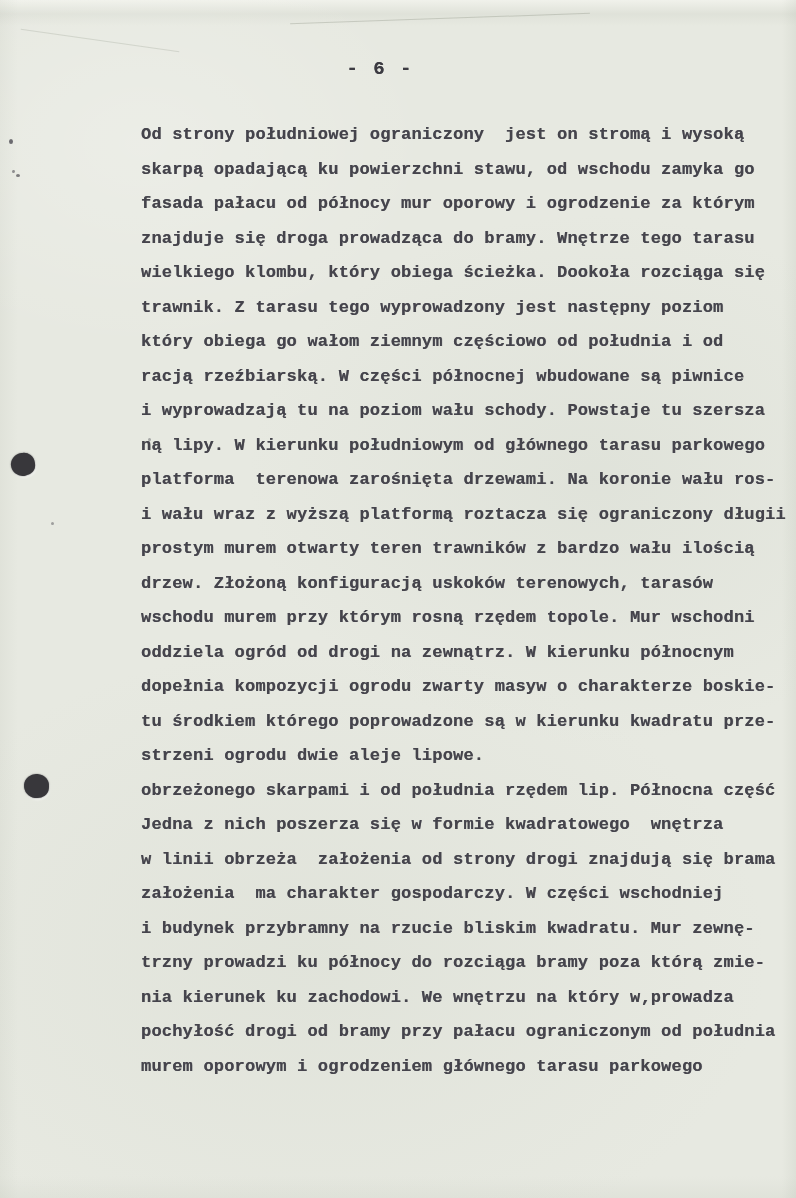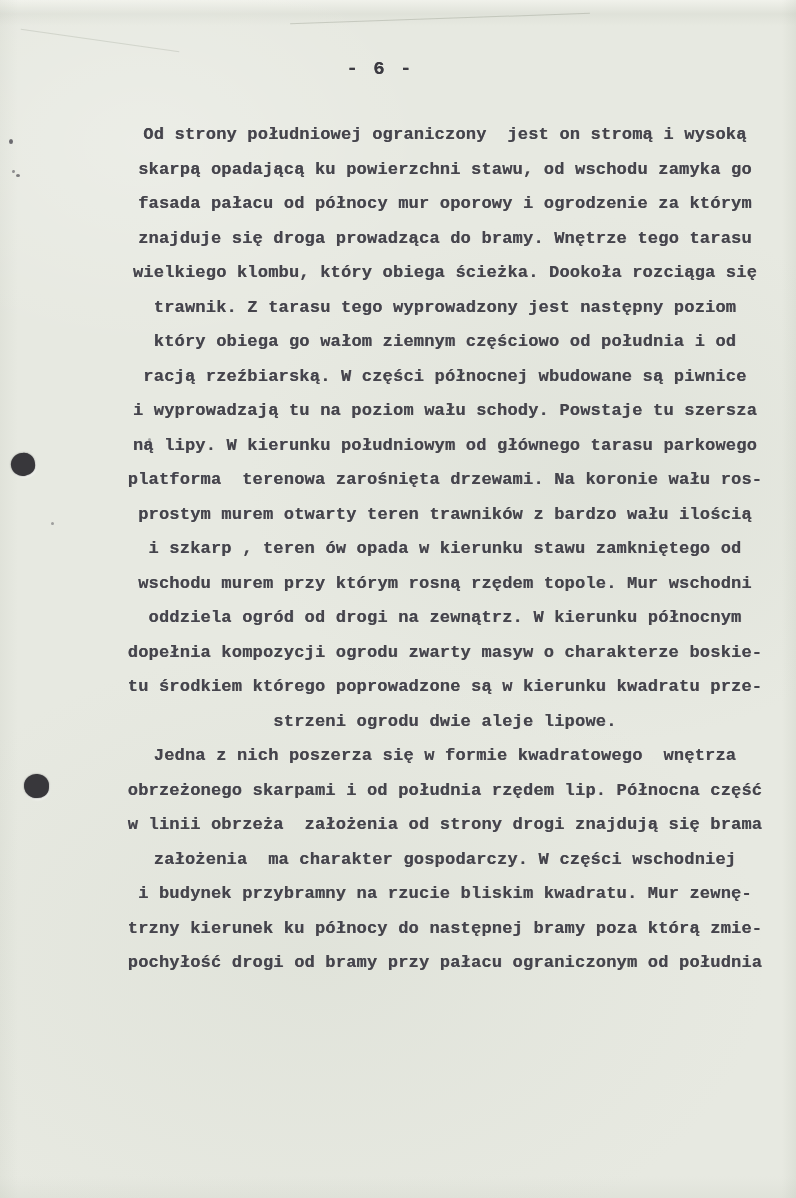--- a/index.html
+++ b/index.html
@@ -50,24 +50,23 @@
     width: 760px;
     text-align: center;
     font-size: 19px;
     letter-spacing: 2px;
     font-weight: bold;
     color: #3c3b42;
     text-shadow: 0 0 0.5px rgba(60,59,66,0.8);
   }
   .text-block {
     position: absolute;
-    left: 125px;
+    left: 141px;
     top: 118px;
     width: 640px;
-    text-align: center;
   }
   .text-line {
     white-space: pre;
     font-size: 17px;
     line-height: 34.5px;
     height: 34.5px;
     letter-spacing: 0.2px;
     font-weight: bold;
     color: #45444c;
     text-shadow: 0 0 0.6px rgba(66,65,74,0.55), 0.4px 0.2px 0.4px rgba(66,65,74,0.3);
@@ -105,34 +104,37 @@
       <div class="text-line">skarpą opadającą ku powierzchni stawu, od wschodu zamyka go</div>
       <div class="text-line">fasada pałacu od północy mur oporowy i ogrodzenie za którym</div>
       <div class="text-line">znajduje się droga prowadząca do bramy. Wnętrze tego tarasu</div>
       <div class="text-line">wielkiego klombu, który obiega ścieżka. Dookoła rozciąga się</div>
       <div class="text-line">trawnik. Z tarasu tego wyprowadzony jest następny poziom</div>
       <div class="text-line">który obiega go wałom ziemnym częściowo od południa i od</div>
       <div class="text-line">racją rzeźbiarską. W części północnej wbudowane są piwnice</div>
       <div class="text-line">i wyprowadzają tu na poziom wału schody. Powstaje tu szersza</div>
       <div class="text-line">ną lipy. W kierunku południowym od głównego tarasu parkowego</div>
       <div class="text-line">platforma  terenowa zarośnięta drzewami. Na koronie wału ros-</div>
+      <div class="text-line">i wału wraz z wyższą platformą roztacza się ograniczony długii</div>
       <div class="text-line">prostym murem otwarty teren trawników z bardzo wału ilością</div>
-      <div class="text-line">i szkarp , teren ów opada w kierunku stawu zamkniętego od</div>
+      <div class="text-line">drzew. Złożoną konfiguracją uskoków terenowych, tarasów</div>
       <div class="text-line">wschodu murem przy którym rosną rzędem topole. Mur wschodni</div>
       <div class="text-line">oddziela ogród od drogi na zewnątrz. W kierunku północnym</div>
       <div class="text-line">dopełnia kompozycji ogrodu zwarty masyw o charakterze boskie-</div>
       <div class="text-line">tu środkiem którego poprowadzone są w kierunku kwadratu prze-</div>
       <div class="text-line">strzeni ogrodu dwie aleje lipowe.</div>
+      <div class="text-line">obrzeżonego skarpami i od południa rzędem lip. Północna część</div>
       <div class="text-line">Jedna z nich poszerza się w formie kwadratowego  wnętrza</div>
-      <div class="text-line">obrzeżonego skarpami i od południa rzędem lip. Północna część</div>
       <div class="text-line">w linii obrzeża  założenia od strony drogi znajdują się brama</div>
       <div class="text-line">założenia  ma charakter gospodarczy. W części wschodniej</div>
       <div class="text-line">i budynek przybramny na rzucie bliskim kwadratu. Mur zewnę-</div>
-      <div class="text-line">trzny kierunek ku północy do następnej bramy poza którą zmie-</div>
+      <div class="text-line">trzny prowadzi ku północy do rozciąga bramy poza którą zmie-</div>
+      <div class="text-line">nia kierunek ku zachodowi. We wnętrzu na który w‚prowadza</div>
       <div class="text-line">pochyłość drogi od bramy przy pałacu ograniczonym od południa</div>
+      <div class="text-line">murem oporowym i ogrodzeniem głównego tarasu parkowego</div>
     </div>
 
   <div class="punch-hole hole-1"></div>
   <div class="punch-hole hole-2"></div>
 
   <div class="ink-speck speck-1"></div>
   <div class="ink-speck speck-2"></div>
   <div class="ink-speck speck-3"></div>
   <div class="ink-speck speck-4"></div>
   <div class="ink-speck speck-5"></div>

